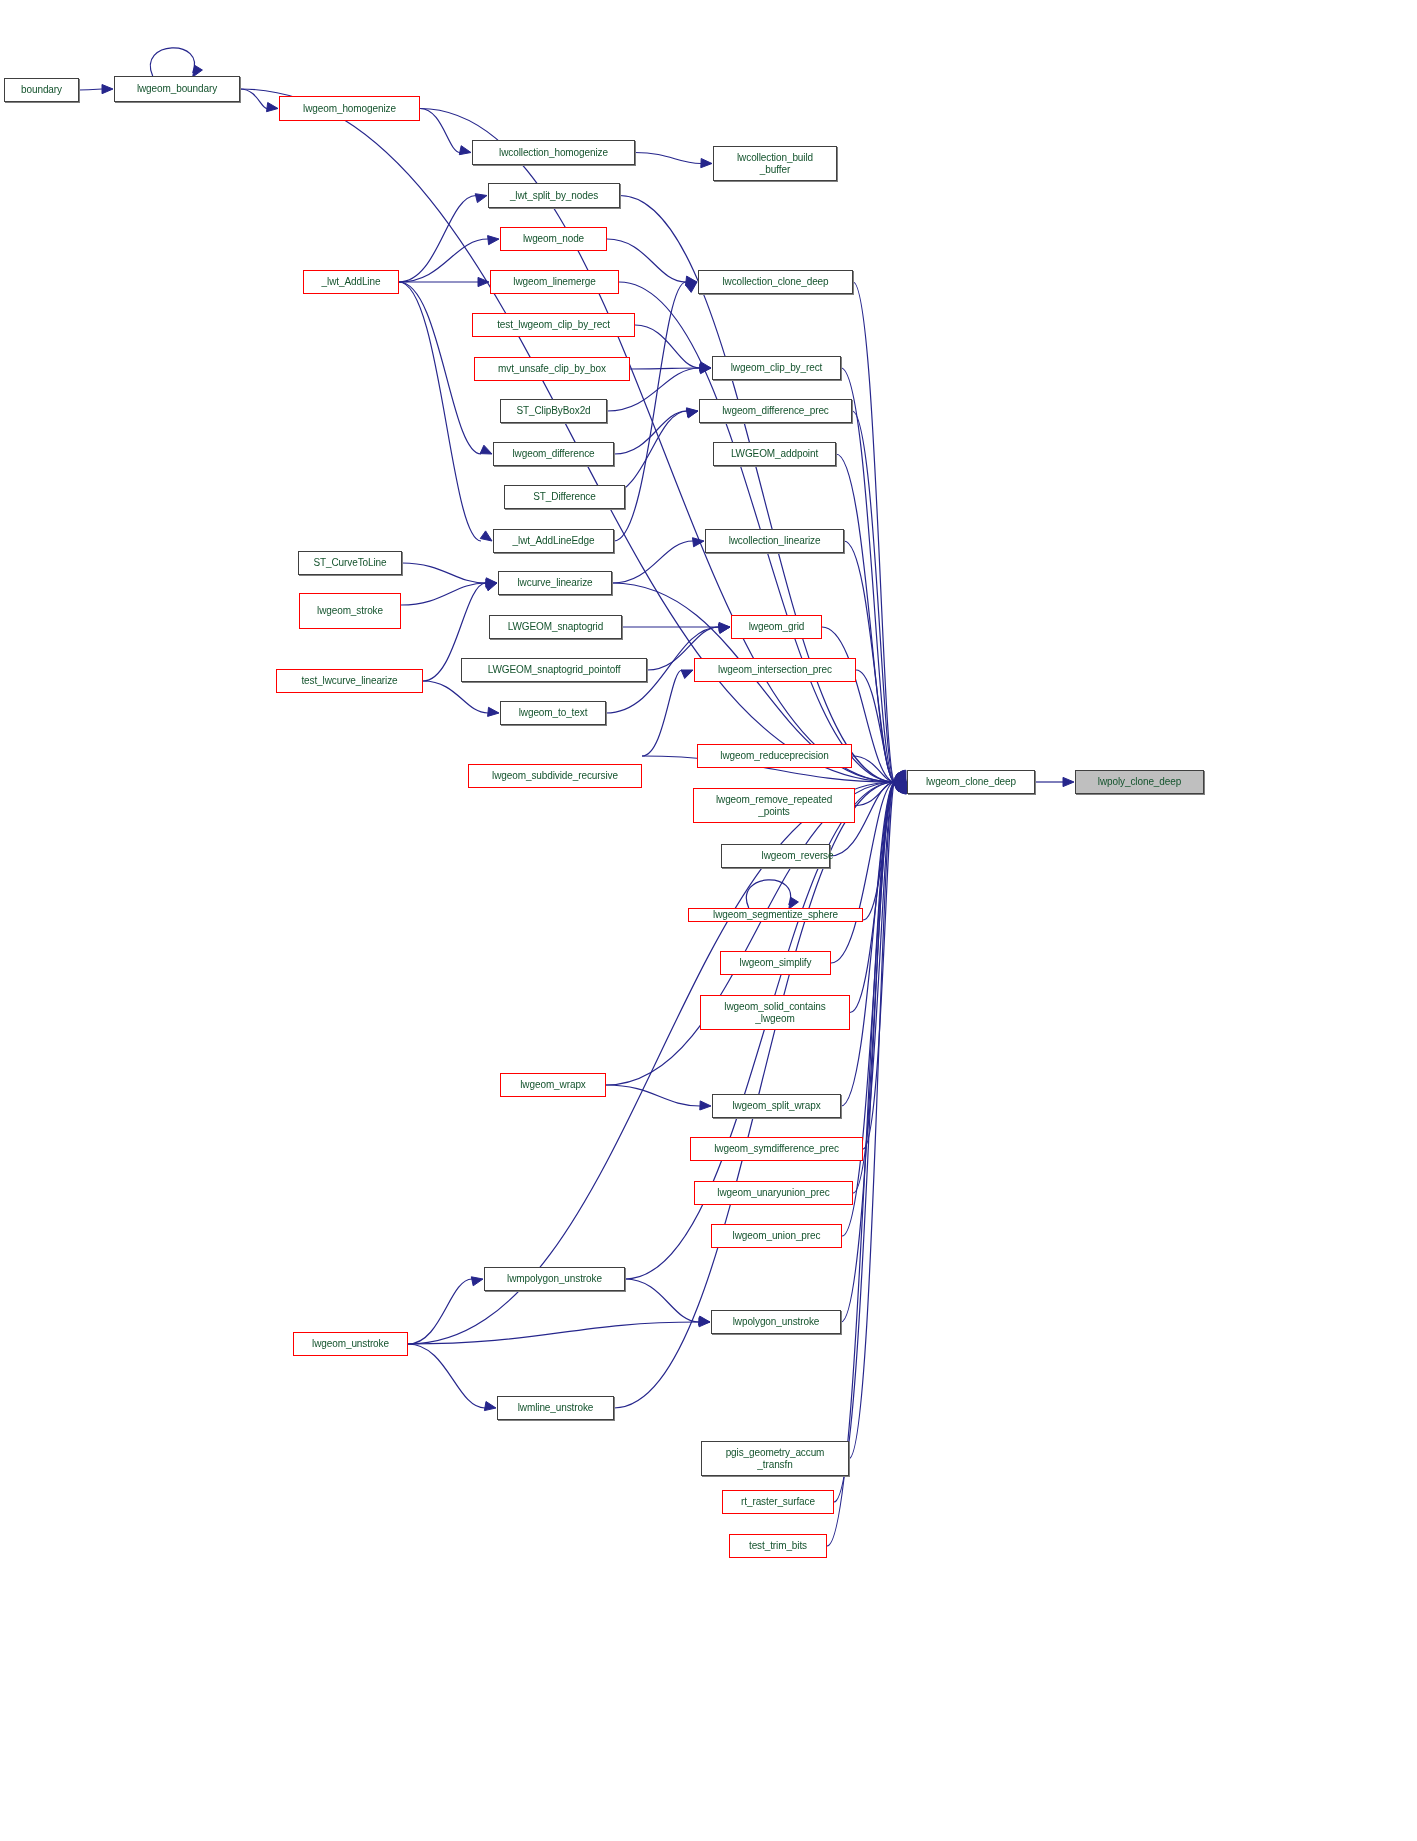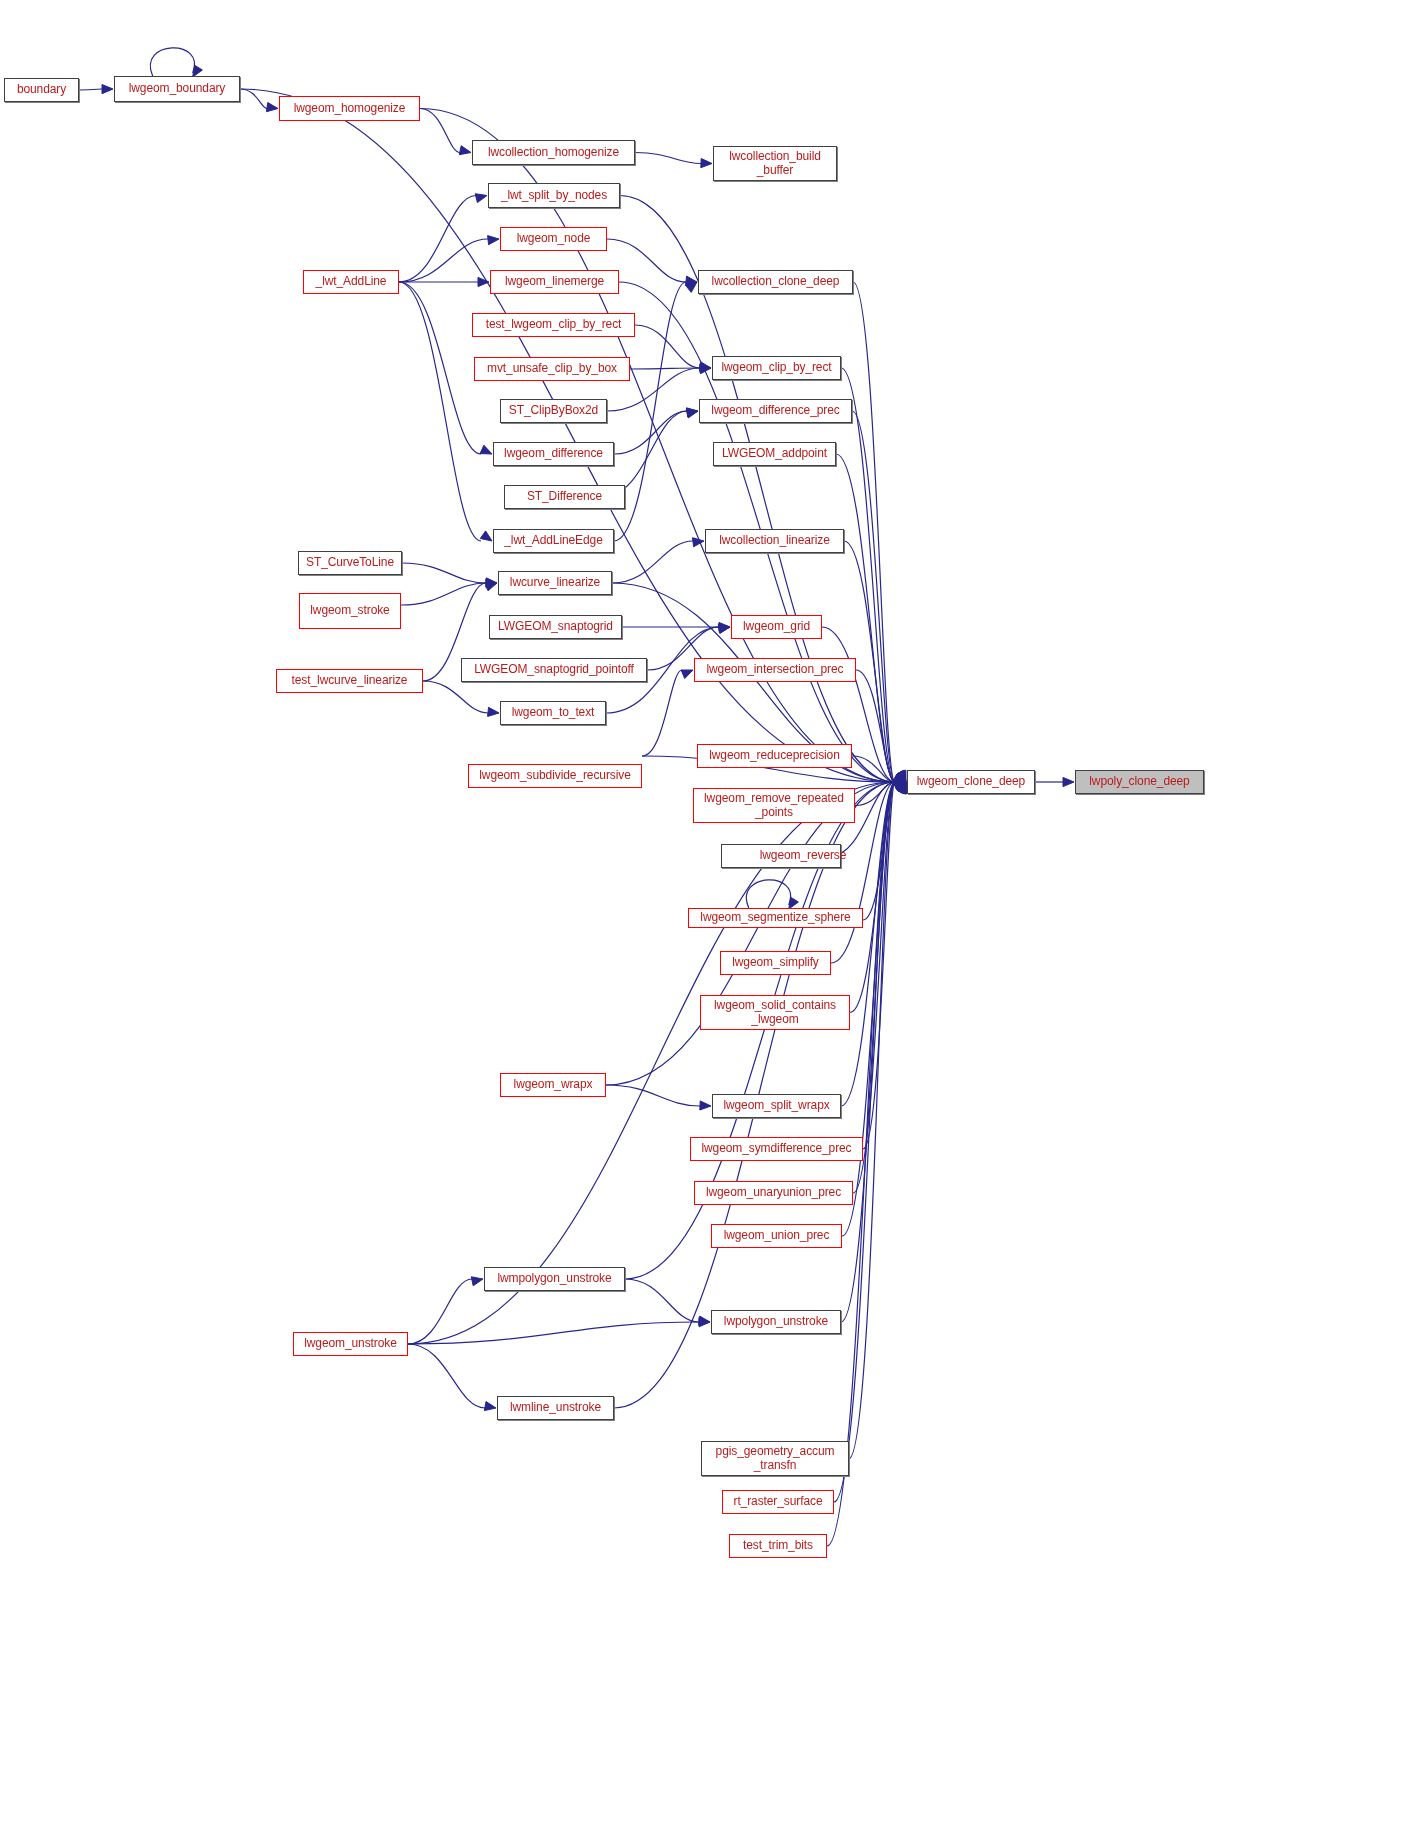--- a/index.html
+++ b/index.html
@@ -1,21 +1,21 @@
 <!DOCTYPE html>
 <html><head>
 <meta charset="utf-8">
 <style>
   html,body{margin:0;padding:0;background:#ffffff;}
   body{font-family:"Liberation Sans","DejaVu Sans",sans-serif;}
   #canvas{position:relative;width:1417px;height:1841px;background:#fff;overflow:hidden;}
   svg#edges{position:absolute;left:0;top:0;width:1417px;height:1841px;pointer-events:none;}
   .node{position:absolute;box-sizing:border-box;background:#ffffff;
         display:flex;align-items:center;justify-content:center;text-align:center;
-        font-size:12px;line-height:1.12;color:#b91c1c;white-space:pre-line;
+        font-size:10px;line-height:1.12;color:#14532d;white-space:pre-line;
         letter-spacing:-0.1px;}
   .node.black{border:1px solid #404040;box-shadow:1px 1px 0 0 #808080;}
   .node.red{border:1.4px solid #ff0000;}
   .node.cur{border:1px solid #404040;background:#bfbfbf;box-shadow:1px 1px 0 0 #808080;}
   .node span{display:block;padding:0 4px;}
 </style>
 </head>
 <body>
 
 <div id="canvas">
@@ -179,22 +179,22 @@
       <div class="node black" style="left: 461px; top: 658px; width: 186px; height: 24px;"><span>LWGEOM_snaptogrid_pointoff</span></div>
       <div class="node red" style="left: 694px; top: 658px; width: 162px; height: 24px;"><span>lwgeom_intersection_prec</span></div>
       <div class="node red" style="left: 276px; top: 669px; width: 147px; height: 24px;"><span>test_lwcurve_linearize</span></div>
       <div class="node black" style="left: 500px; top: 701px; width: 106px; height: 24px;"><span>lwgeom_to_text</span></div>
       <div class="node red" style="left: 468px; top: 744px; width: 174px; height: 24px; margin-top: 20px;"><span>lwgeom_subdivide_recursive</span></div>
       <div class="node red" style="left: 697px; top: 744px; width: 155px; height: 24px;"><span>lwgeom_reduceprecision</span></div>
       <div class="node black" style="left: 907px; top: 770px; width: 128px; height: 24px;"><span>lwgeom_clone_deep</span></div>
       <div class="node cur" style="left: 1075px; top: 770px; width: 129px; height: 24px;"><span>lwpoly_clone_deep</span></div>
       <div class="node red" style="left: 693px; top: 788px; width: 162px; height: 35px;"><span>lwgeom_remove_repeated
 _points</span></div>
-      <div class="node black" style="left: 721px; top: 844px; width: 120px; height: 24px; padding-left: 44px;"><span>lwgeom_reverse</span></div>
-      <div class="node red" style="left: 688px; top: 908px; width: 175px; height: 20px;"><span>lwgeom_segmentize_sphere</span></div>
+      <div class="node black" style="left: 721px; top: 844px; width: 109px; height: 24px; padding-left: 44px;"><span>lwgeom_reverse</span></div>
+      <div class="node red" style="left: 688px; top: 908px; width: 175px; height: 14px;"><span>lwgeom_segmentize_sphere</span></div>
       <div class="node red" style="left: 720px; top: 951px; width: 111px; height: 24px;"><span>lwgeom_simplify</span></div>
       <div class="node red" style="left: 700px; top: 995px; width: 150px; height: 35px;"><span>lwgeom_solid_contains
 _lwgeom</span></div>
       <div class="node red" style="left: 500px; top: 1073px; width: 106px; height: 24px;"><span>lwgeom_wrapx</span></div>
       <div class="node black" style="left: 712px; top: 1094px; width: 129px; height: 24px;"><span>lwgeom_split_wrapx</span></div>
       <div class="node red" style="left: 690px; top: 1137px; width: 173px; height: 24px;"><span>lwgeom_symdifference_prec</span></div>
       <div class="node red" style="left: 694px; top: 1181px; width: 159px; height: 24px;"><span>lwgeom_unaryunion_prec</span></div>
       <div class="node red" style="left: 711px; top: 1224px; width: 131px; height: 24px;"><span>lwgeom_union_prec</span></div>
       <div class="node black" style="left: 484px; top: 1267px; width: 141px; height: 24px;"><span>lwmpolygon_unstroke</span></div>
       <div class="node black" style="left: 711px; top: 1310px; width: 130px; height: 24px;"><span>lwpolygon_unstroke</span></div>

